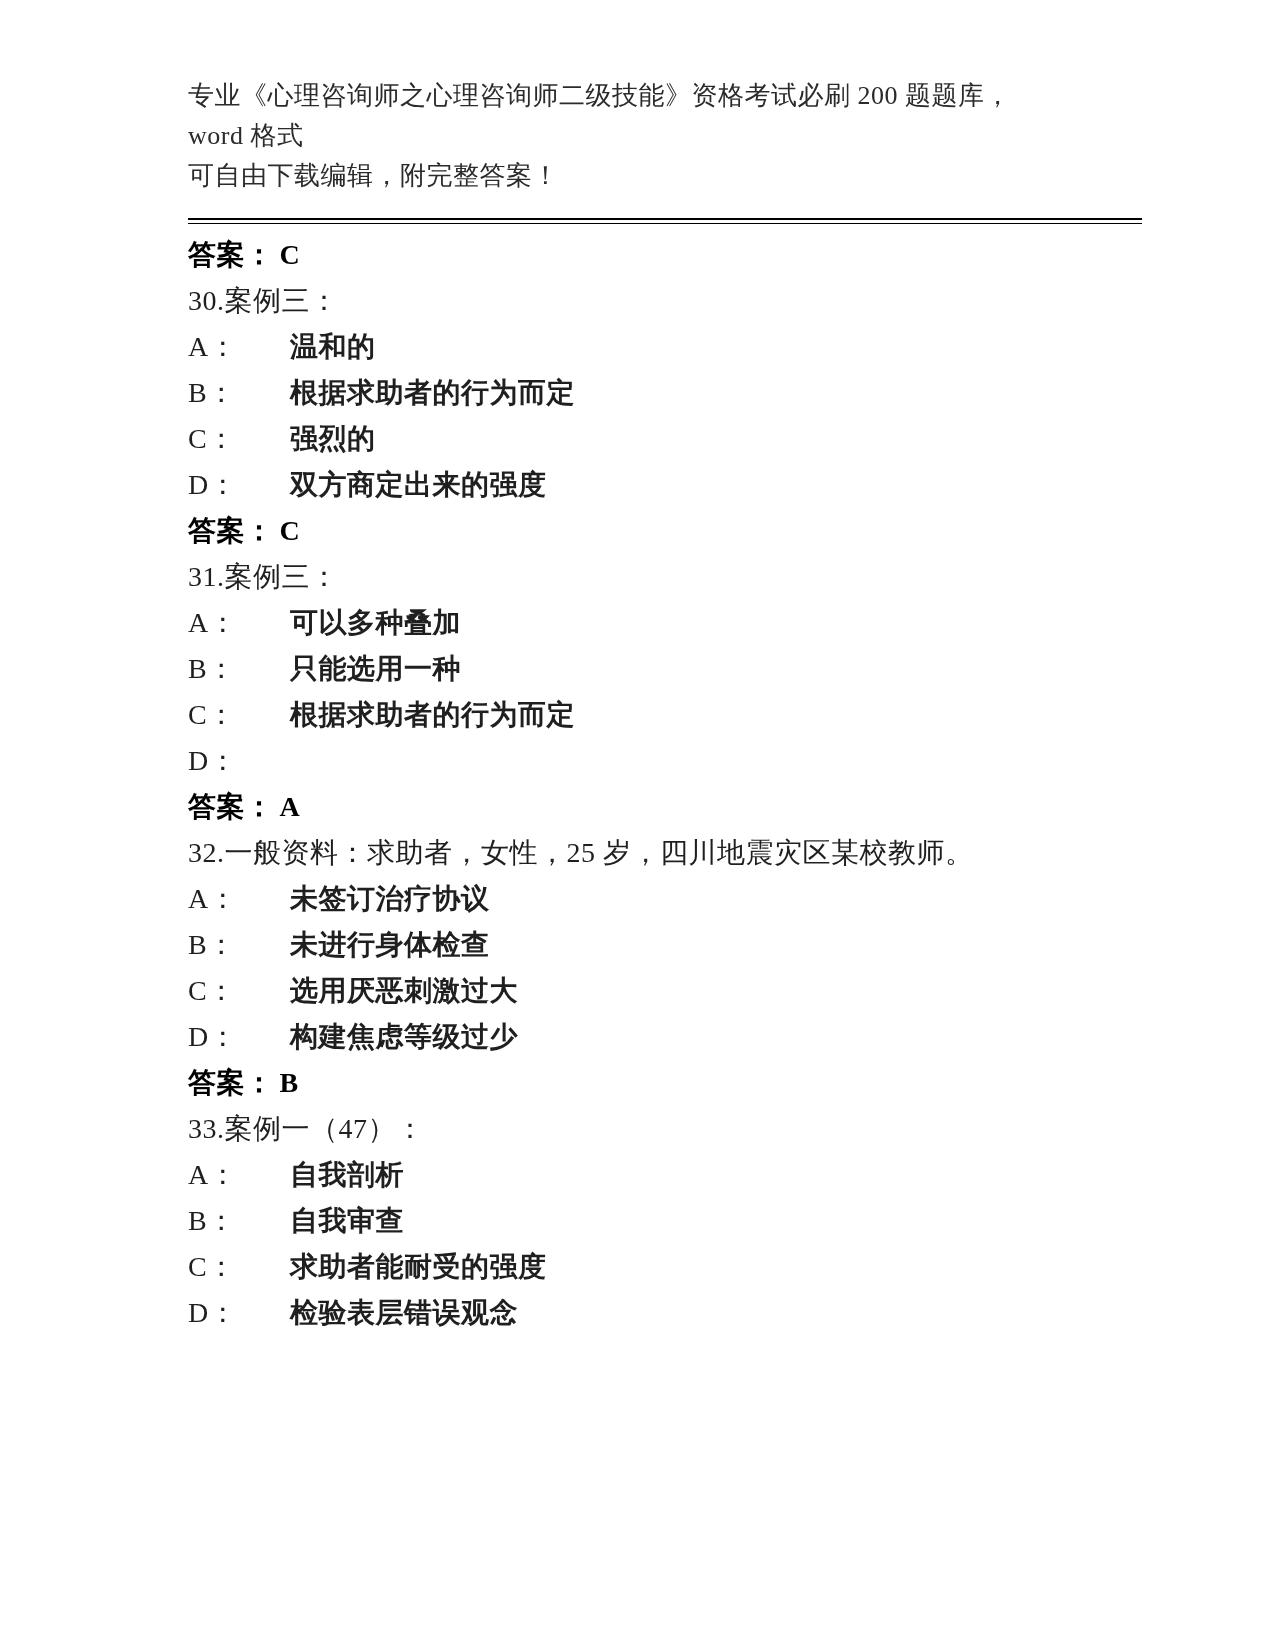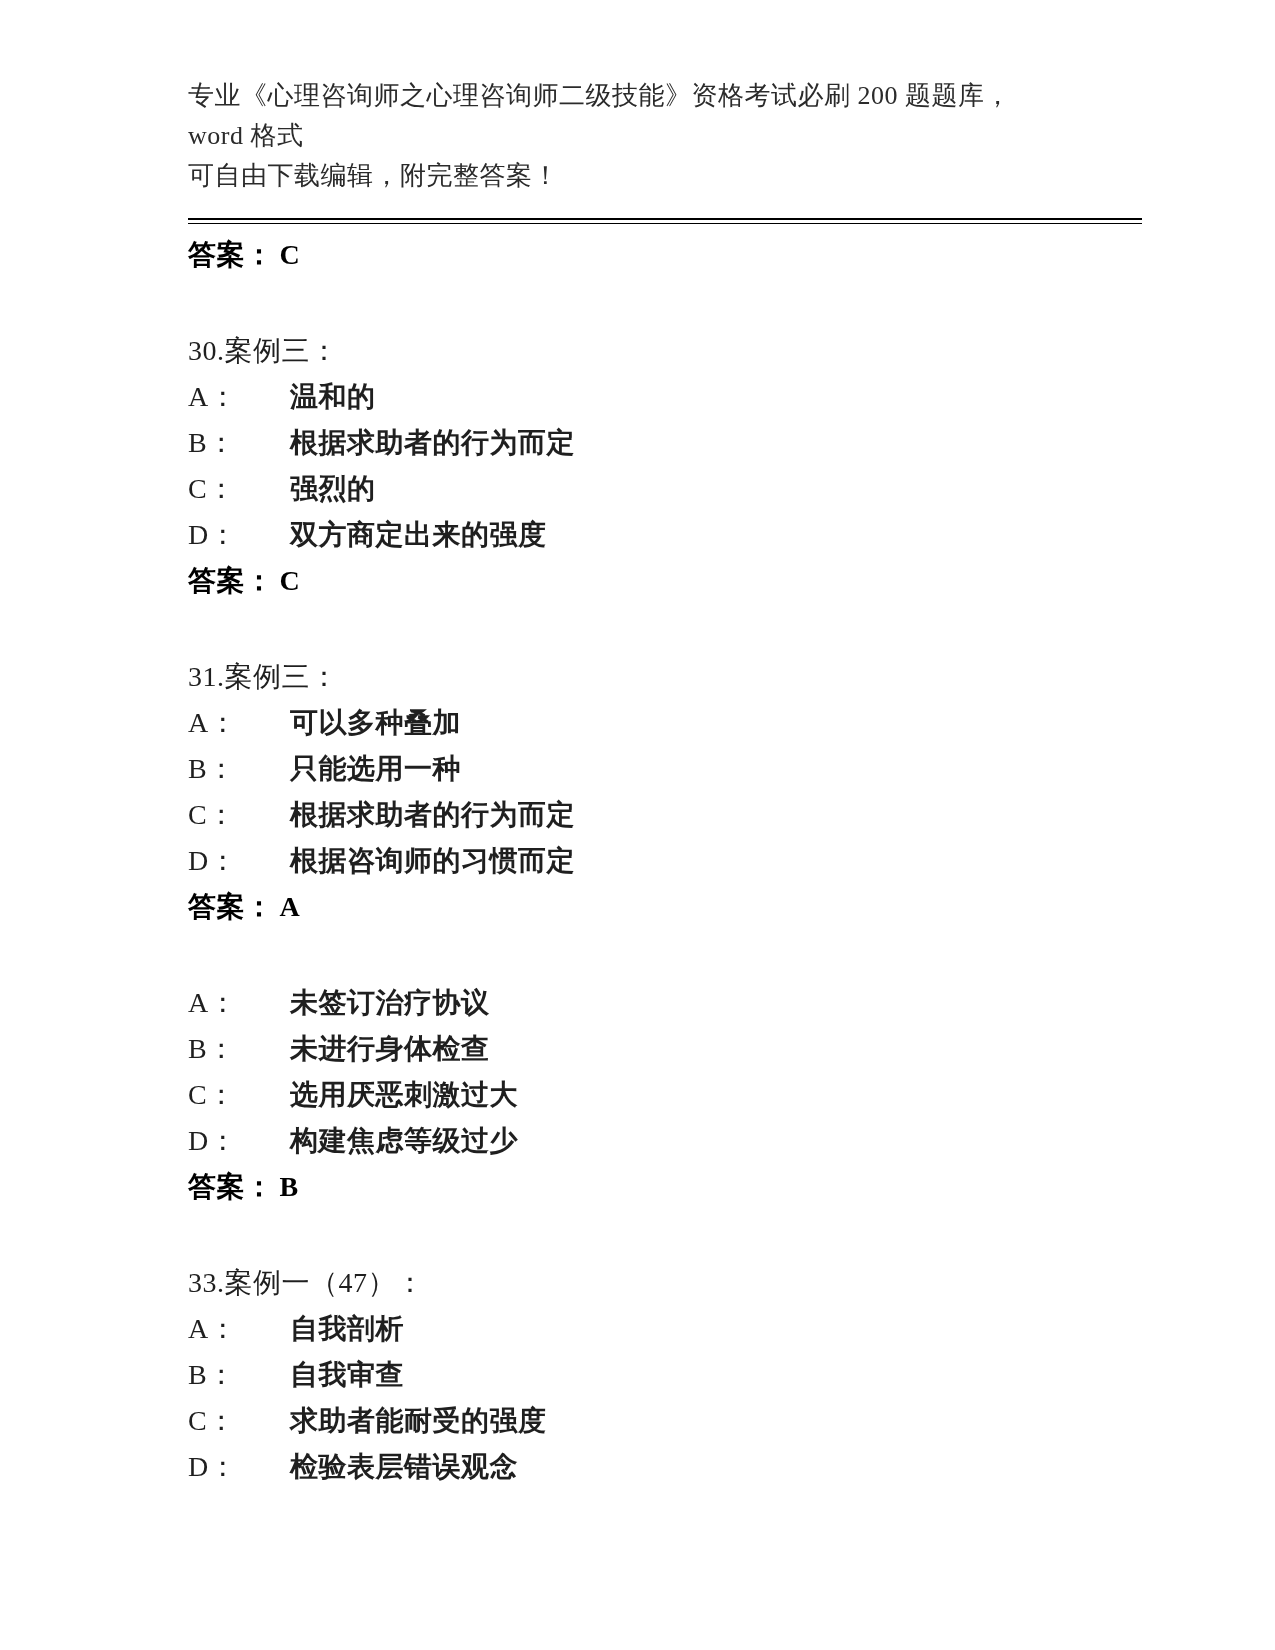--- a/index.html
+++ b/index.html
@@ -29,21 +29,21 @@
     border-bottom: 1px solid #000000;
   }
   .answer-line {
     margin-top: 8px;
     font-size: 28px;
     line-height: 46px;
     font-weight: bold;
     color: #000000;
     letter-spacing: 0.5px;
   }
-  .question { margin-top: 50px; }
+  .question { }
   .q-title {
     font-size: 28px;
     line-height: 46px;
     letter-spacing: 0.5px;
   }
   .option {
     display: flex;
     font-size: 28px;
     line-height: 46px;
     letter-spacing: 0.5px;
@@ -109,26 +109,26 @@
       <div class="option">
           <span class="opt-label">B：</span>
           <span class="opt-text">只能选用一种</span>
         </div>
       <div class="option">
           <span class="opt-label">C：</span>
           <span class="opt-text">根据求助者的行为而定</span>
         </div>
       <div class="option">
           <span class="opt-label">D：</span>
-          <span class="opt-text">根据咨询师的习惯而定</span>
         </div>
       <div class="q-answer"><span>答案：</span><span class="ans-value">A</span></div>
     </section>
 
     <section class="question">
+      <div class="q-title">32.一般资料：求助者，女性，25 岁，四川地震灾区某校教师。</div>
       <div class="option">
           <span class="opt-label">A：</span>
           <span class="opt-text">未签订治疗协议</span>
         </div>
       <div class="option">
           <span class="opt-label">B：</span>
           <span class="opt-text">未进行身体检查</span>
         </div>
       <div class="option">
           <span class="opt-label">C：</span>

